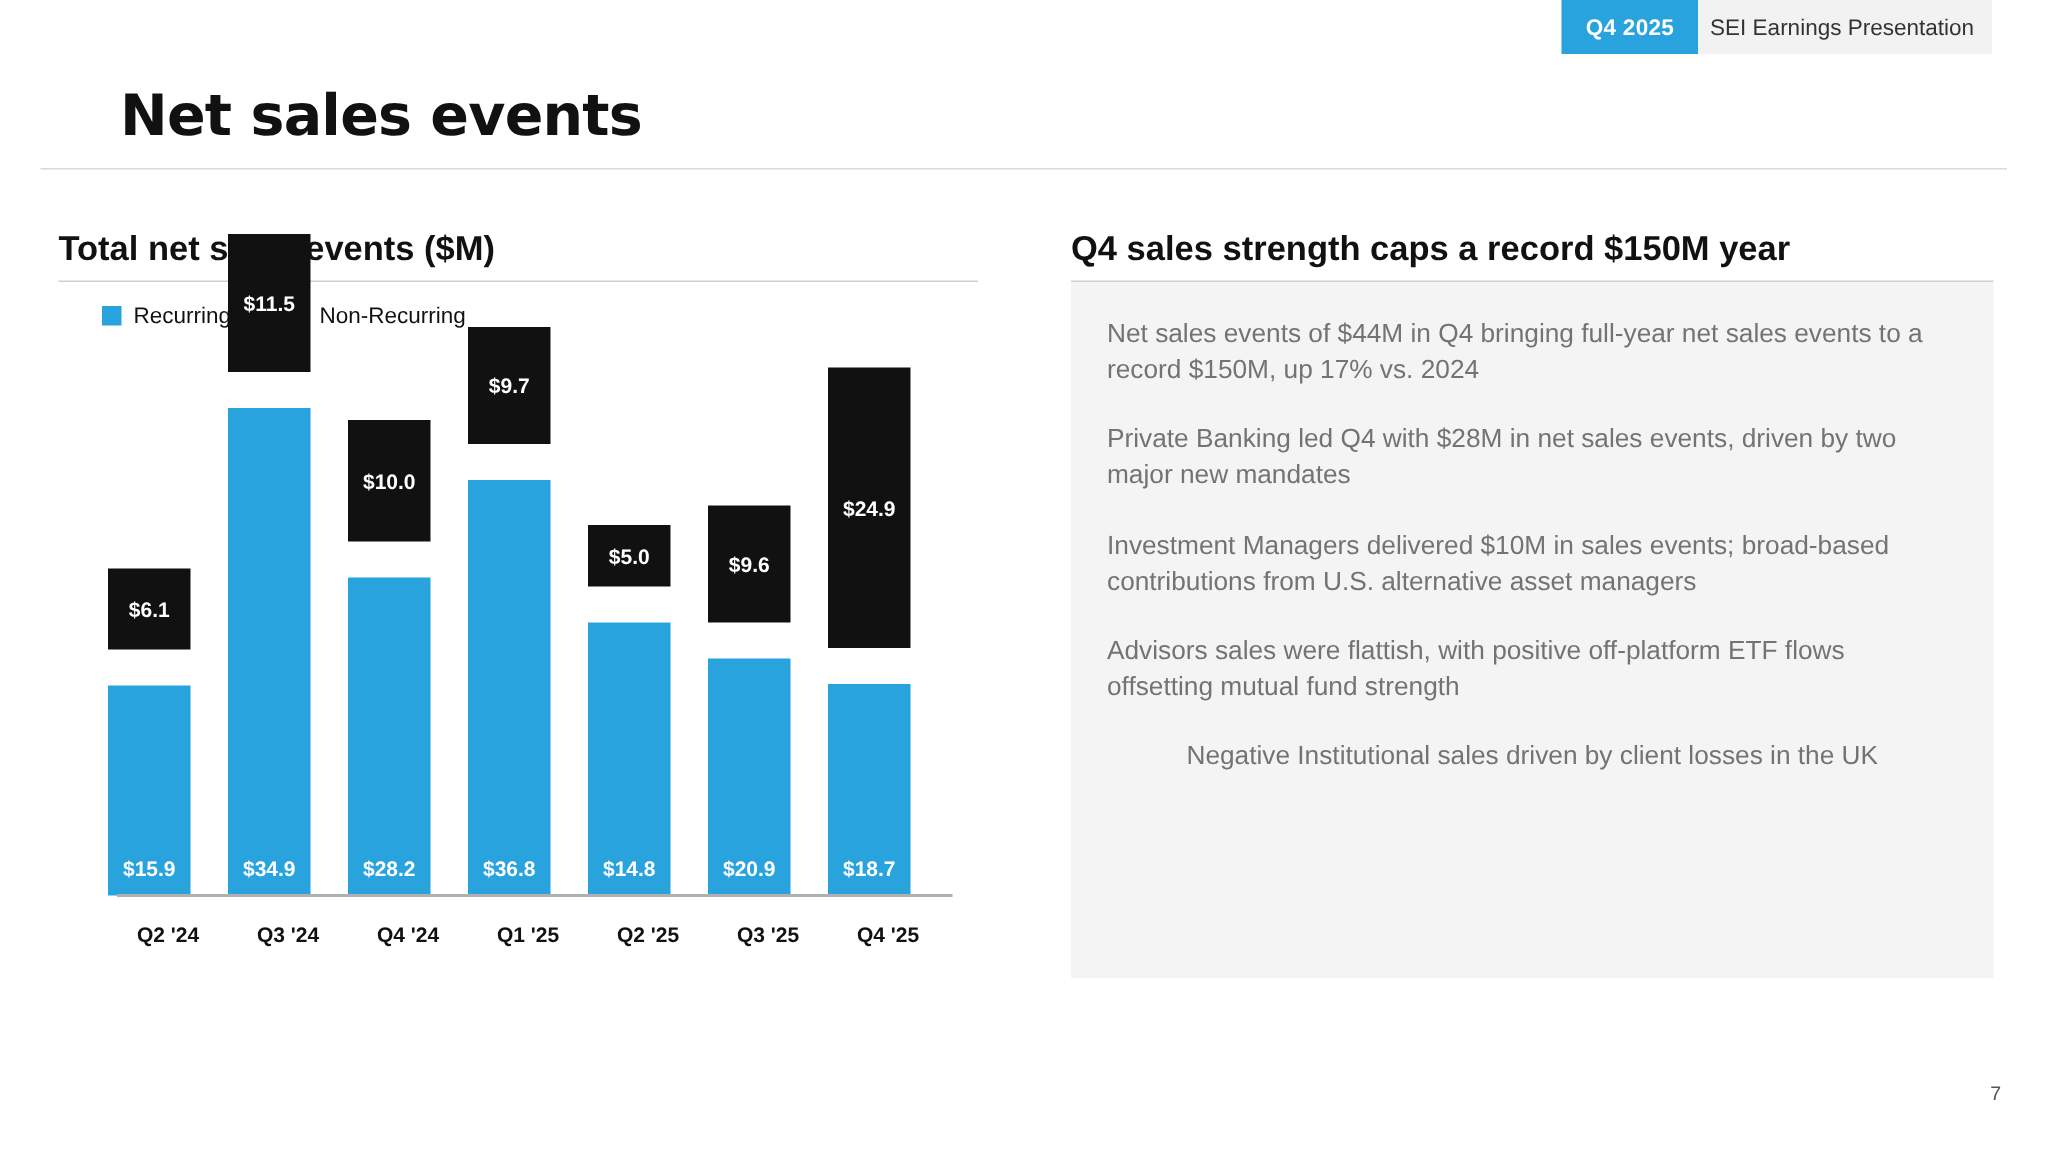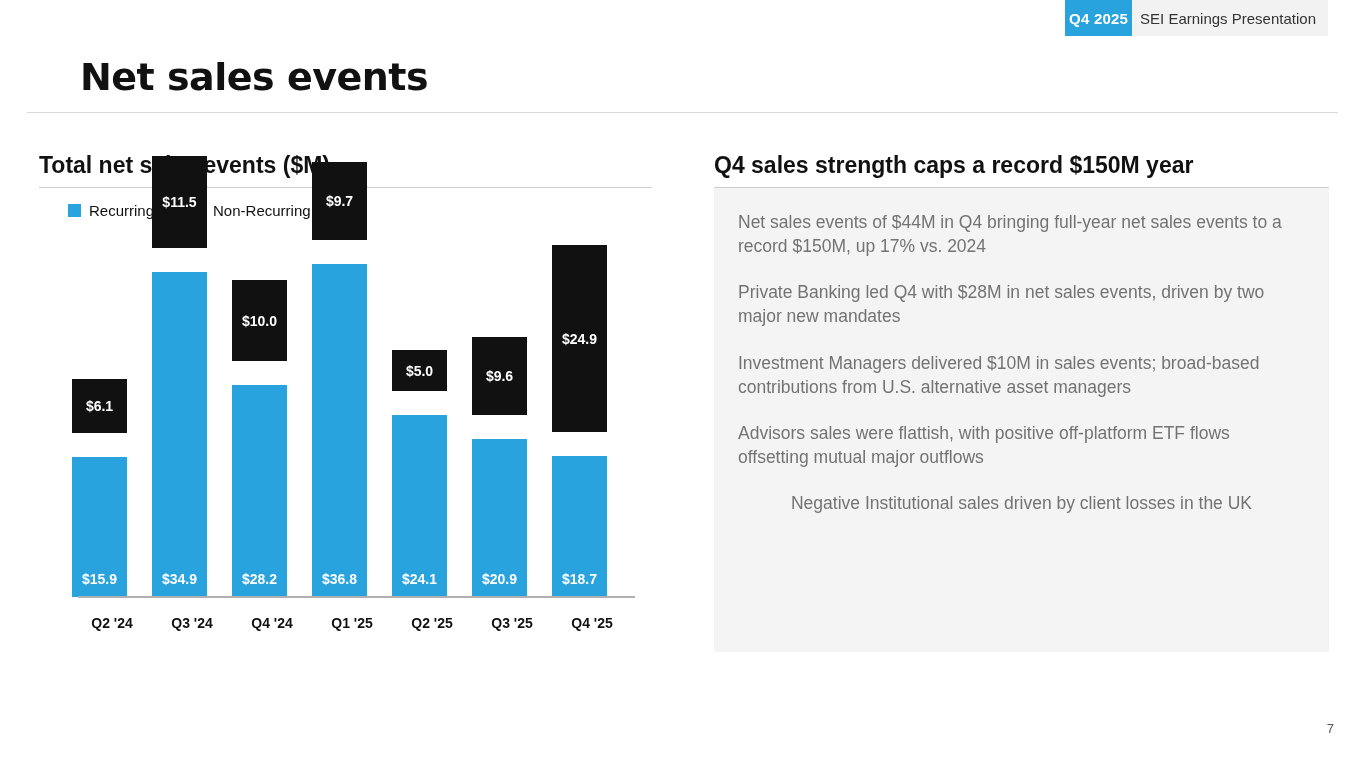--- a/index.html
+++ b/index.html
@@ -25,21 +25,21 @@
     align-items: stretch;
     height: 36px;
   }
   .badge-tag {
     background: #28a3dd;
     color: #ffffff;
     font-weight: bold;
     font-size: 15px;
     display: flex;
     align-items: center;
-    padding: 0 4px;
+    padding: 0 16px;
     letter-spacing: 0.2px;
   }
   .badge-text {
     background: #f2f2f2;
     color: #333333;
     font-size: 15px;
     display: flex;
     align-items: center;
     padding: 0 12px 0 8px;
   }
@@ -261,31 +261,31 @@
         </div>
         <div class="bar seg-rec" style="height:212px">
           <span class="seg-label">$28.2</span>
         </div>
       </div>
 
       <div class="bar-col">
         <div class="bar seg-nonrec" style="height:78px">
           <span class="seg-label">$9.7</span>
         </div>
-        <div class="bar seg-rec" style="height:333px">
+        <div class="bar seg-rec" style="height:277px">
           <span class="seg-label">$36.8</span>
         </div>
       </div>
 
       <div class="bar-col">
         <div class="bar seg-nonrec" style="height:41px">
           <span class="seg-label">$5.0</span>
         </div>
         <div class="bar seg-rec" style="height:182px">
-          <span class="seg-label">$24.1</span>
+          <span class="seg-label">$14.8</span>
         </div>
       </div>
 
       <div class="bar-col">
         <div class="bar seg-nonrec" style="height:78px">
           <span class="seg-label">$9.6</span>
         </div>
         <div class="bar seg-rec" style="height:158px">
           <span class="seg-label">$20.9</span>
         </div>
@@ -316,18 +316,18 @@
   </div>
 </div>
 
 <div class="right-panel">
   <div class="panel-heading">Q4 sales strength caps a record $150M year</div>
   <div class="right-rule"></div>
   <div class="callout-box">
     <div class="callout-item">Net sales events of $44M in Q4 bringing full-year net sales events to a record $150M, up 17% vs. 2024</div>
     <div class="callout-item">Private Banking led Q4 with $28M in net sales events, driven by two major new mandates</div>
     <div class="callout-item">Investment Managers delivered $10M in sales events; broad-based contributions from U.S. alternative asset managers</div>
-    <div class="callout-item">Advisors sales were flattish, with positive off-platform ETF flows offsetting mutual major outflows</div>
+    <div class="callout-item">Advisors sales were flattish, with positive off-platform ETF flows offsetting mutual fund strength</div>
     <div class="callout-item">Negative Institutional sales driven by client losses in the UK</div>
   </div>
 </div>
 
 <div class="page-number">7</div>
 
 </body></html>

